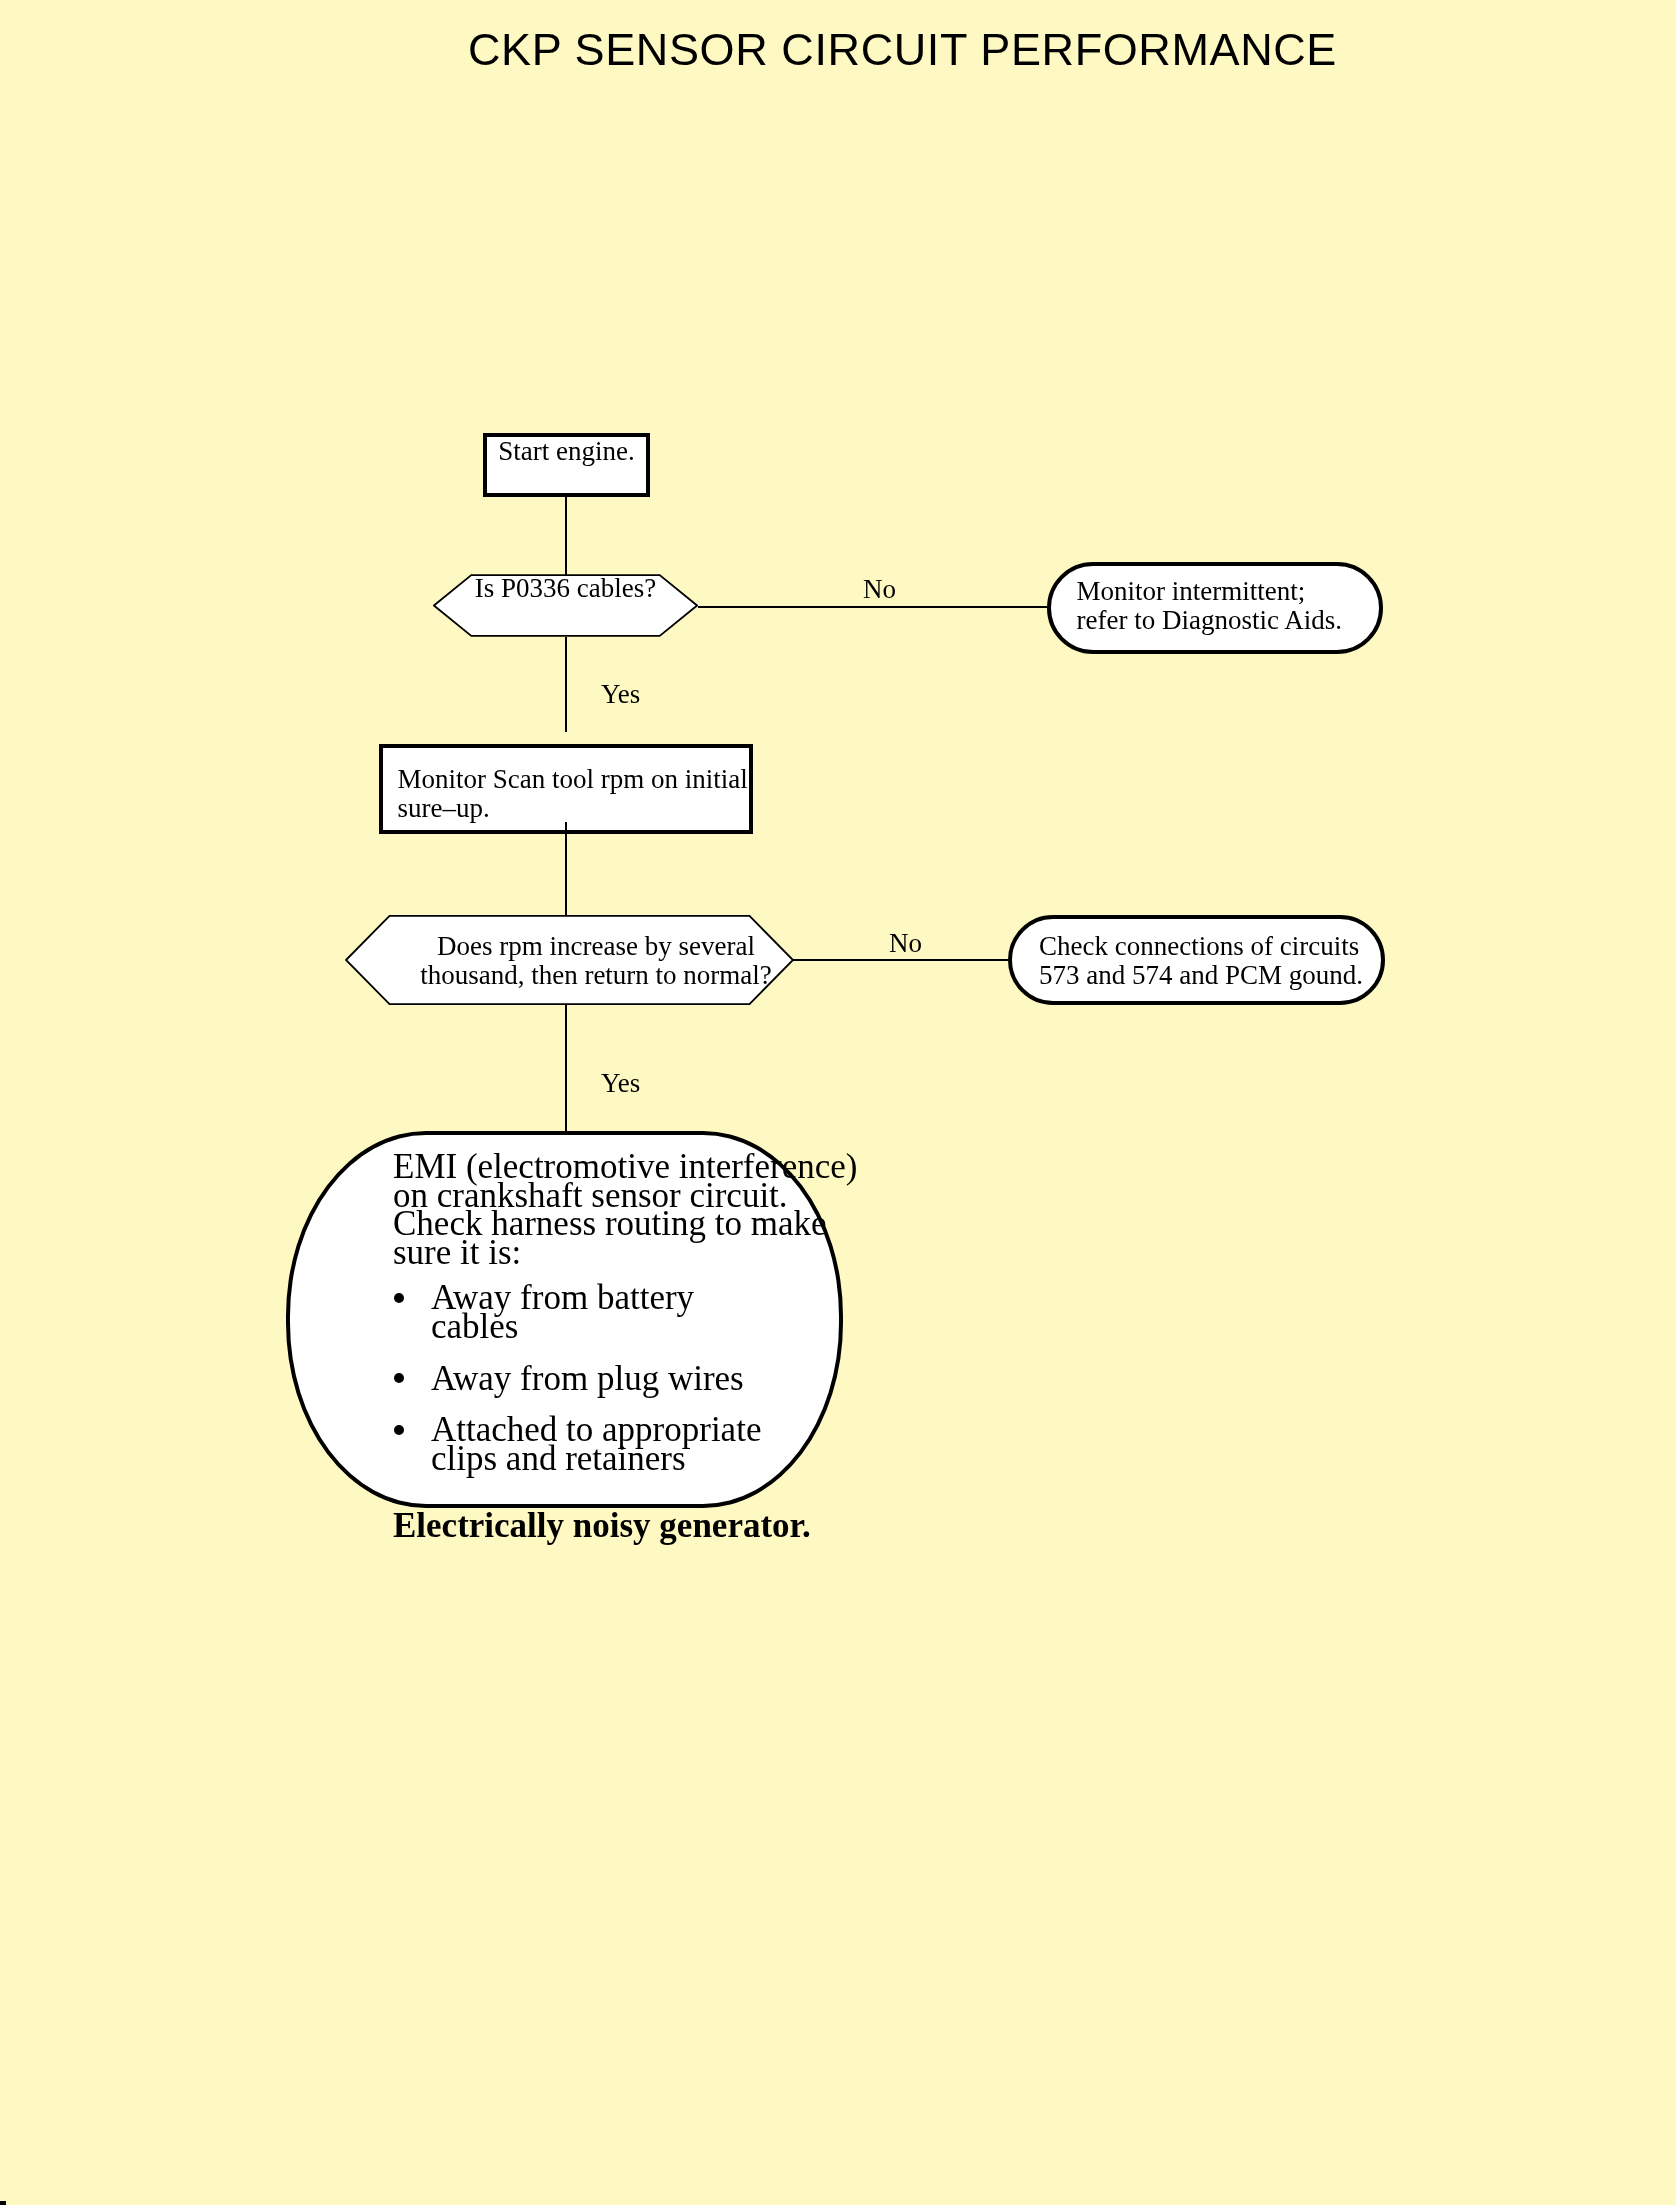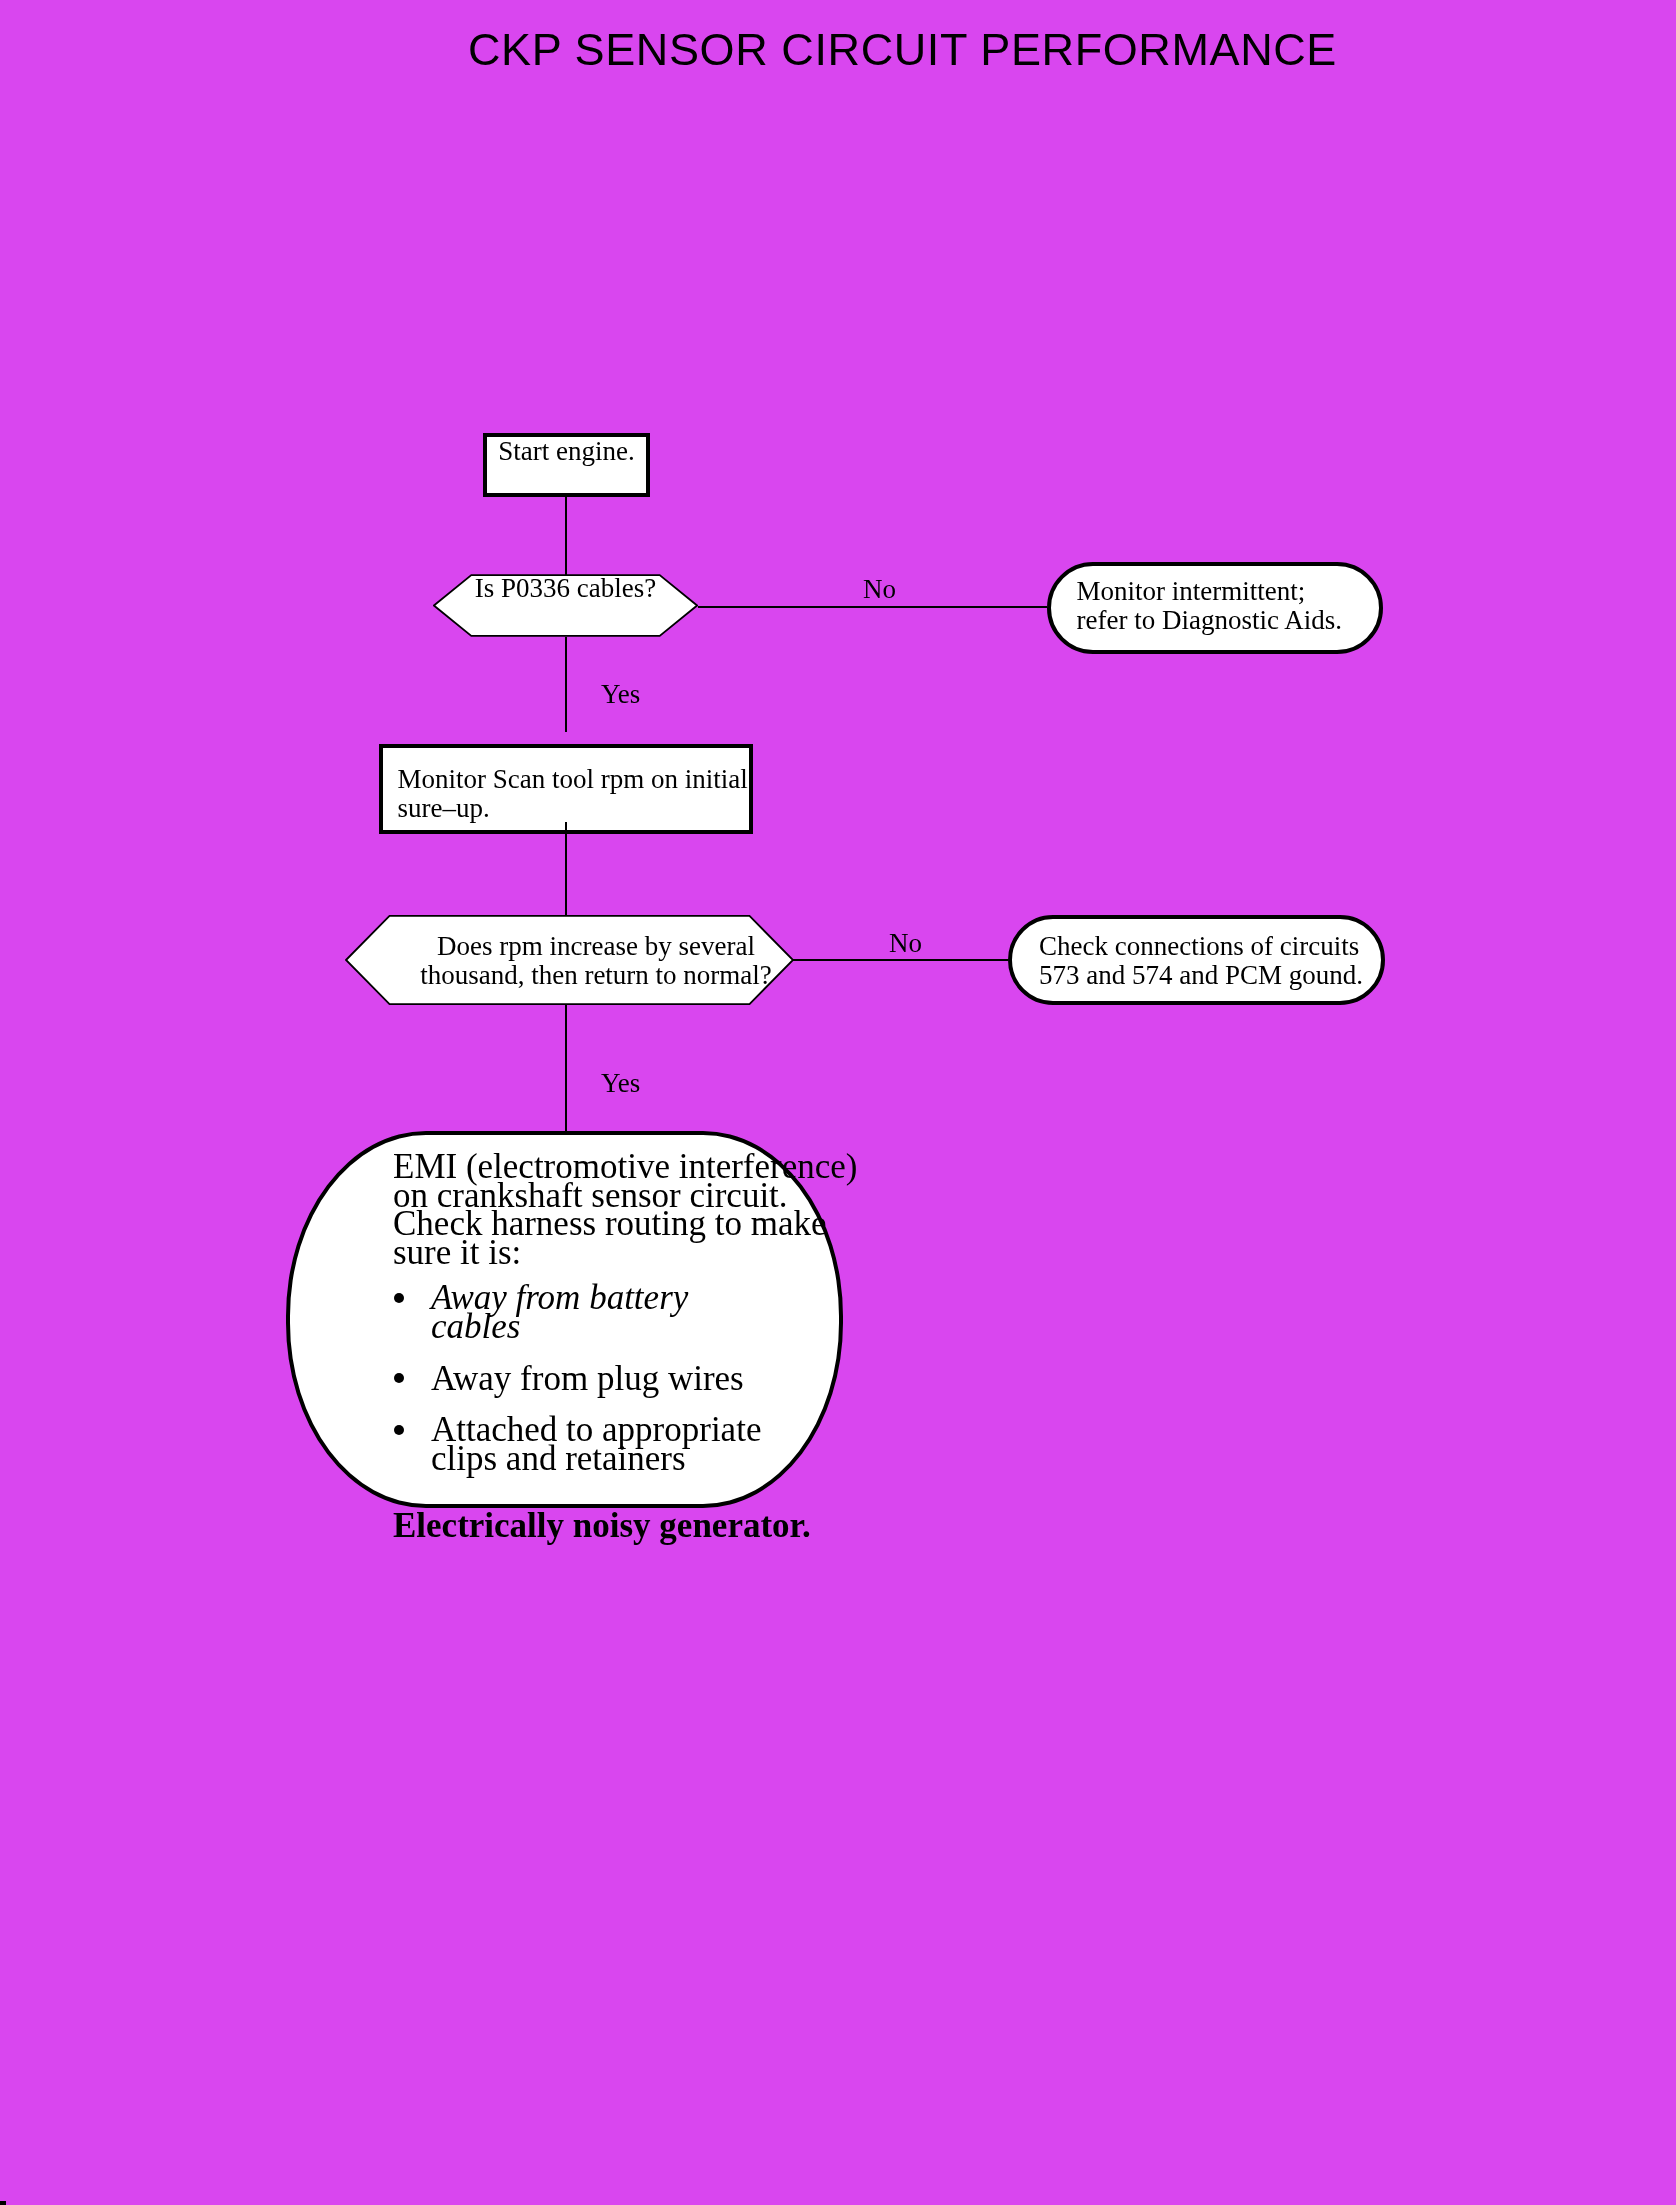--- a/index.html
+++ b/index.html
@@ -1,20 +1,20 @@
 <!DOCTYPE html>
 <html style="font-size:9.7px"><head>
 <meta charset="utf-8">
 <style>
   html, body { margin: 0; padding: 0; background: #ffffff; }
   .page {
     position: relative;
     width: 1676px;
     height: 2205px;
-    background: #d946ef;
+    background: #fef9c3;
     font-family: "Liberation Serif", serif;
     color: #000000;
     overflow: hidden;
   }
   .title {
     position: absolute;
     font-family: "Liberation Sans", sans-serif;
     font-size: 45px;
     font-weight: 400;
     line-height: 1;
@@ -55,21 +55,21 @@
     background: #ffffff;
   }
   .emi-content {
     position: absolute;
     left: 103px; top: 18px; right: 30px;
     font-size: 35px; line-height: 28.6px;
   }
   .emi-intro div { white-space: nowrap; }
   .emi-list { margin: 17px 0 0 0; padding: 0; list-style: none; }
   .emi-list li { position: relative; padding-left: 38px; max-width: 353px; margin-top: 23px; }
-  .emi-list li:first-child { margin-top: 0; font-style: italic; }
+  .emi-list li:first-child { margin-top: 0; }
   .emi-list li .dot {
     position: absolute; left: 1.2px; top: 8.5px;
     width: 10.3px; height: 10.3px; border-radius: 50%; background: #000000;
   }
   .emi-footer { margin-top: 39px; white-space: nowrap; font-weight: bold; }
   .artifact { position: absolute; background: #000000; }
 </style>
 </head>
 <body>
 

